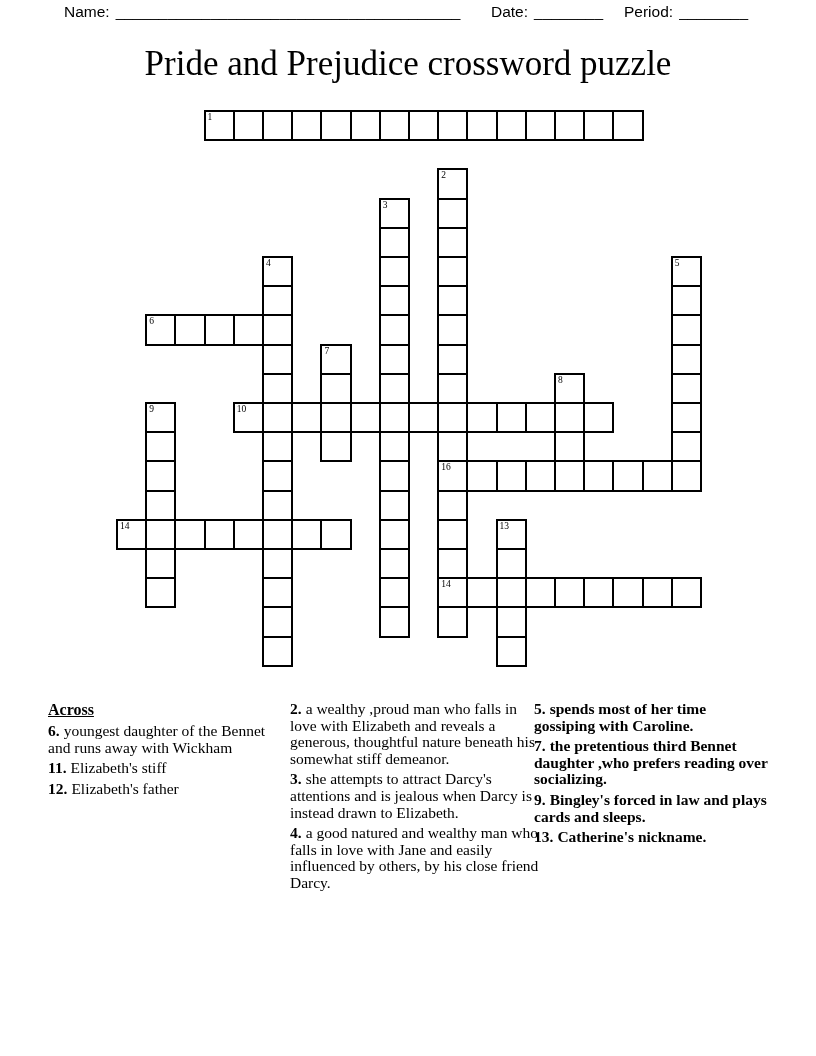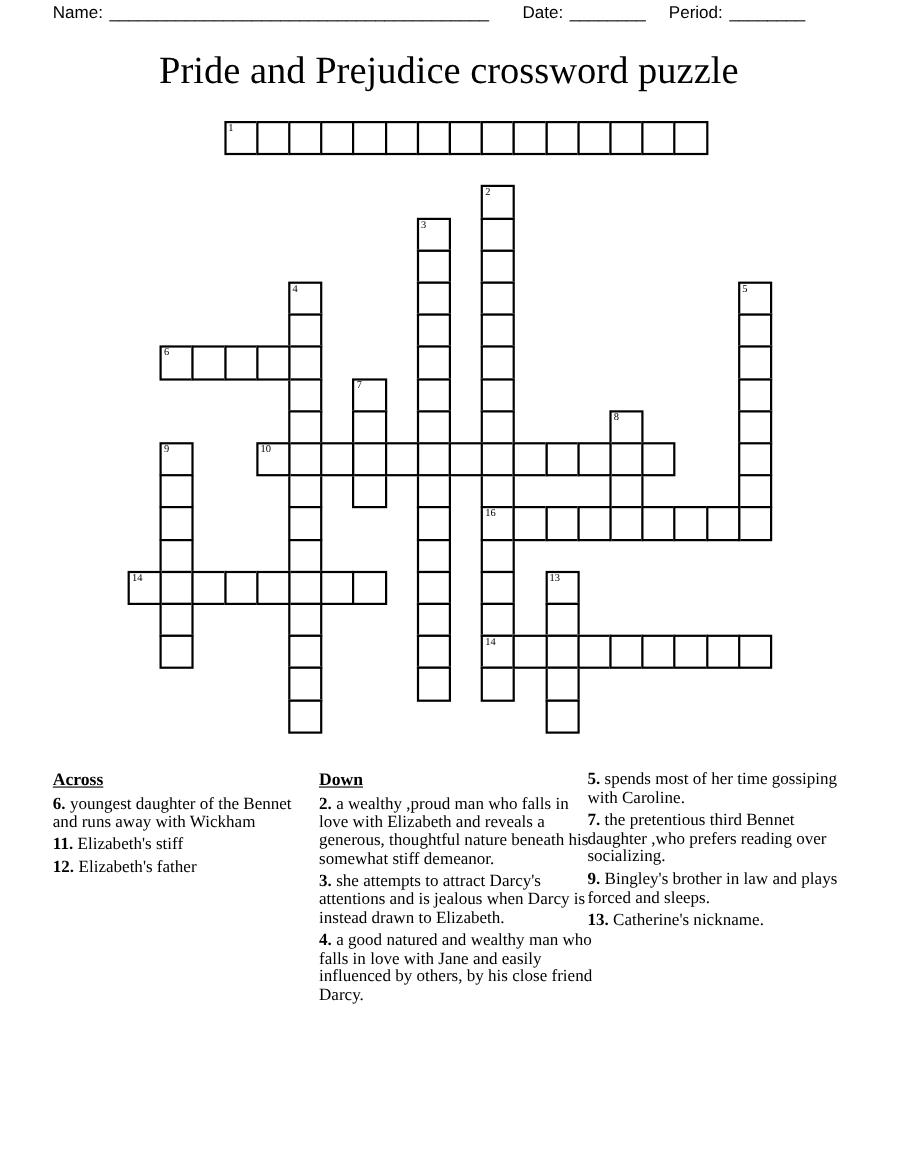--- a/index.html
+++ b/index.html
@@ -3,21 +3,21 @@
 <meta charset="utf-8">
 <style>
   html,body { margin:0; padding:0; }
   body {
     width:816px; height:1056px; position:relative;
     background:#ffffff; color:#000;
     font-family:"Liberation Serif", serif;
     overflow:hidden;
   }
   
-  .hdr { position:absolute; top:3px; font-family:"Liberation Sans", sans-serif; font-size:15.5px; white-space:nowrap; }
+  .hdr { position:absolute; top:3px; font-family:"Liberation Sans", sans-serif; font-size:15.5px; white-space:nowrap;margin-left:16px; }
   #hdr-name { left:48px; }
   #hdr-date { left:475px; }
   #hdr-period { left:608px; }
   .hdr .lbl { margin-right:6px; }
   
   .title {
     position:absolute; top:44px; left:0; width:816px;
     text-align:center; font-size:35px; font-family:"Liberation Serif", serif;
     font-weight:normal; margin:0;
   }
@@ -29,21 +29,21 @@
   }
   .cellnum {
     position:absolute; top:0px; left:2px;
     font-size:9.5px; line-height:10px;
     font-family:"Liberation Serif", serif;
   }
   
   .clue-col { position:absolute; top:701px; }
   #clue-col-0 { left:48px;  width:238px; }
   #clue-col-1 { left:290px; width:250px; }
-  #clue-col-2 { left:534px; width:235px; }
+  #clue-col-2 { left:534px; width:235px;font-weight:bold; }
   .clue-heading {
     font-size:16px; font-weight:bold; text-decoration:underline;
     margin:0 0 5px 0; line-height:17px;
   }
   .clue { font-size:15.5px; line-height:16.6px; margin:0 0 4px 0; }
   .clue b { padding-right:4px; }
 </style>
 </head>
 <body>
 
@@ -209,23 +209,22 @@
     <div class="cell" style="left: 554.8px; top: 467.2px;"></div>
   </div>
 
 <div class="clue-col" id="clue-col-0">
     <div class="clue-heading">Across</div>
     <p class="clue"><b>6.</b><span>youngest daughter of the Bennet and runs away with Wickham</span></p>
     <p class="clue"><b>11.</b><span>Elizabeth's stiff</span></p>
     <p class="clue"><b>12.</b><span>Elizabeth's father</span></p>
   </div>
 <div class="clue-col" id="clue-col-1">
-    <div class="clue-heading">Down</div>
     <p class="clue"><b>2.</b><span>a wealthy ,proud man who falls in love with Elizabeth and reveals a generous, thoughtful nature beneath his somewhat stiff demeanor.</span></p>
     <p class="clue"><b>3.</b><span>she attempts to attract Darcy's attentions and is jealous when Darcy is instead drawn to Elizabeth.</span></p>
     <p class="clue"><b>4.</b><span>a good natured and wealthy man who falls in love with Jane and easily influenced by others, by his close friend Darcy.</span></p>
   </div>
 <div class="clue-col" id="clue-col-2">
     <p class="clue"><b>5.</b><span>spends most of her time gossiping with Caroline.</span></p>
     <p class="clue"><b>7.</b><span>the pretentious third Bennet daughter ,who prefers reading over socializing.</span></p>
-    <p class="clue"><b>9.</b><span>Bingley's brother in law and plays forced and sleeps.</span></p>
+    <p class="clue"><b>9.</b><span>Bingley's forced in law and plays cards and sleeps.</span></p>
     <p class="clue"><b>13.</b><span>Catherine's nickname.</span></p>
   </div>
 
 </body></html>

